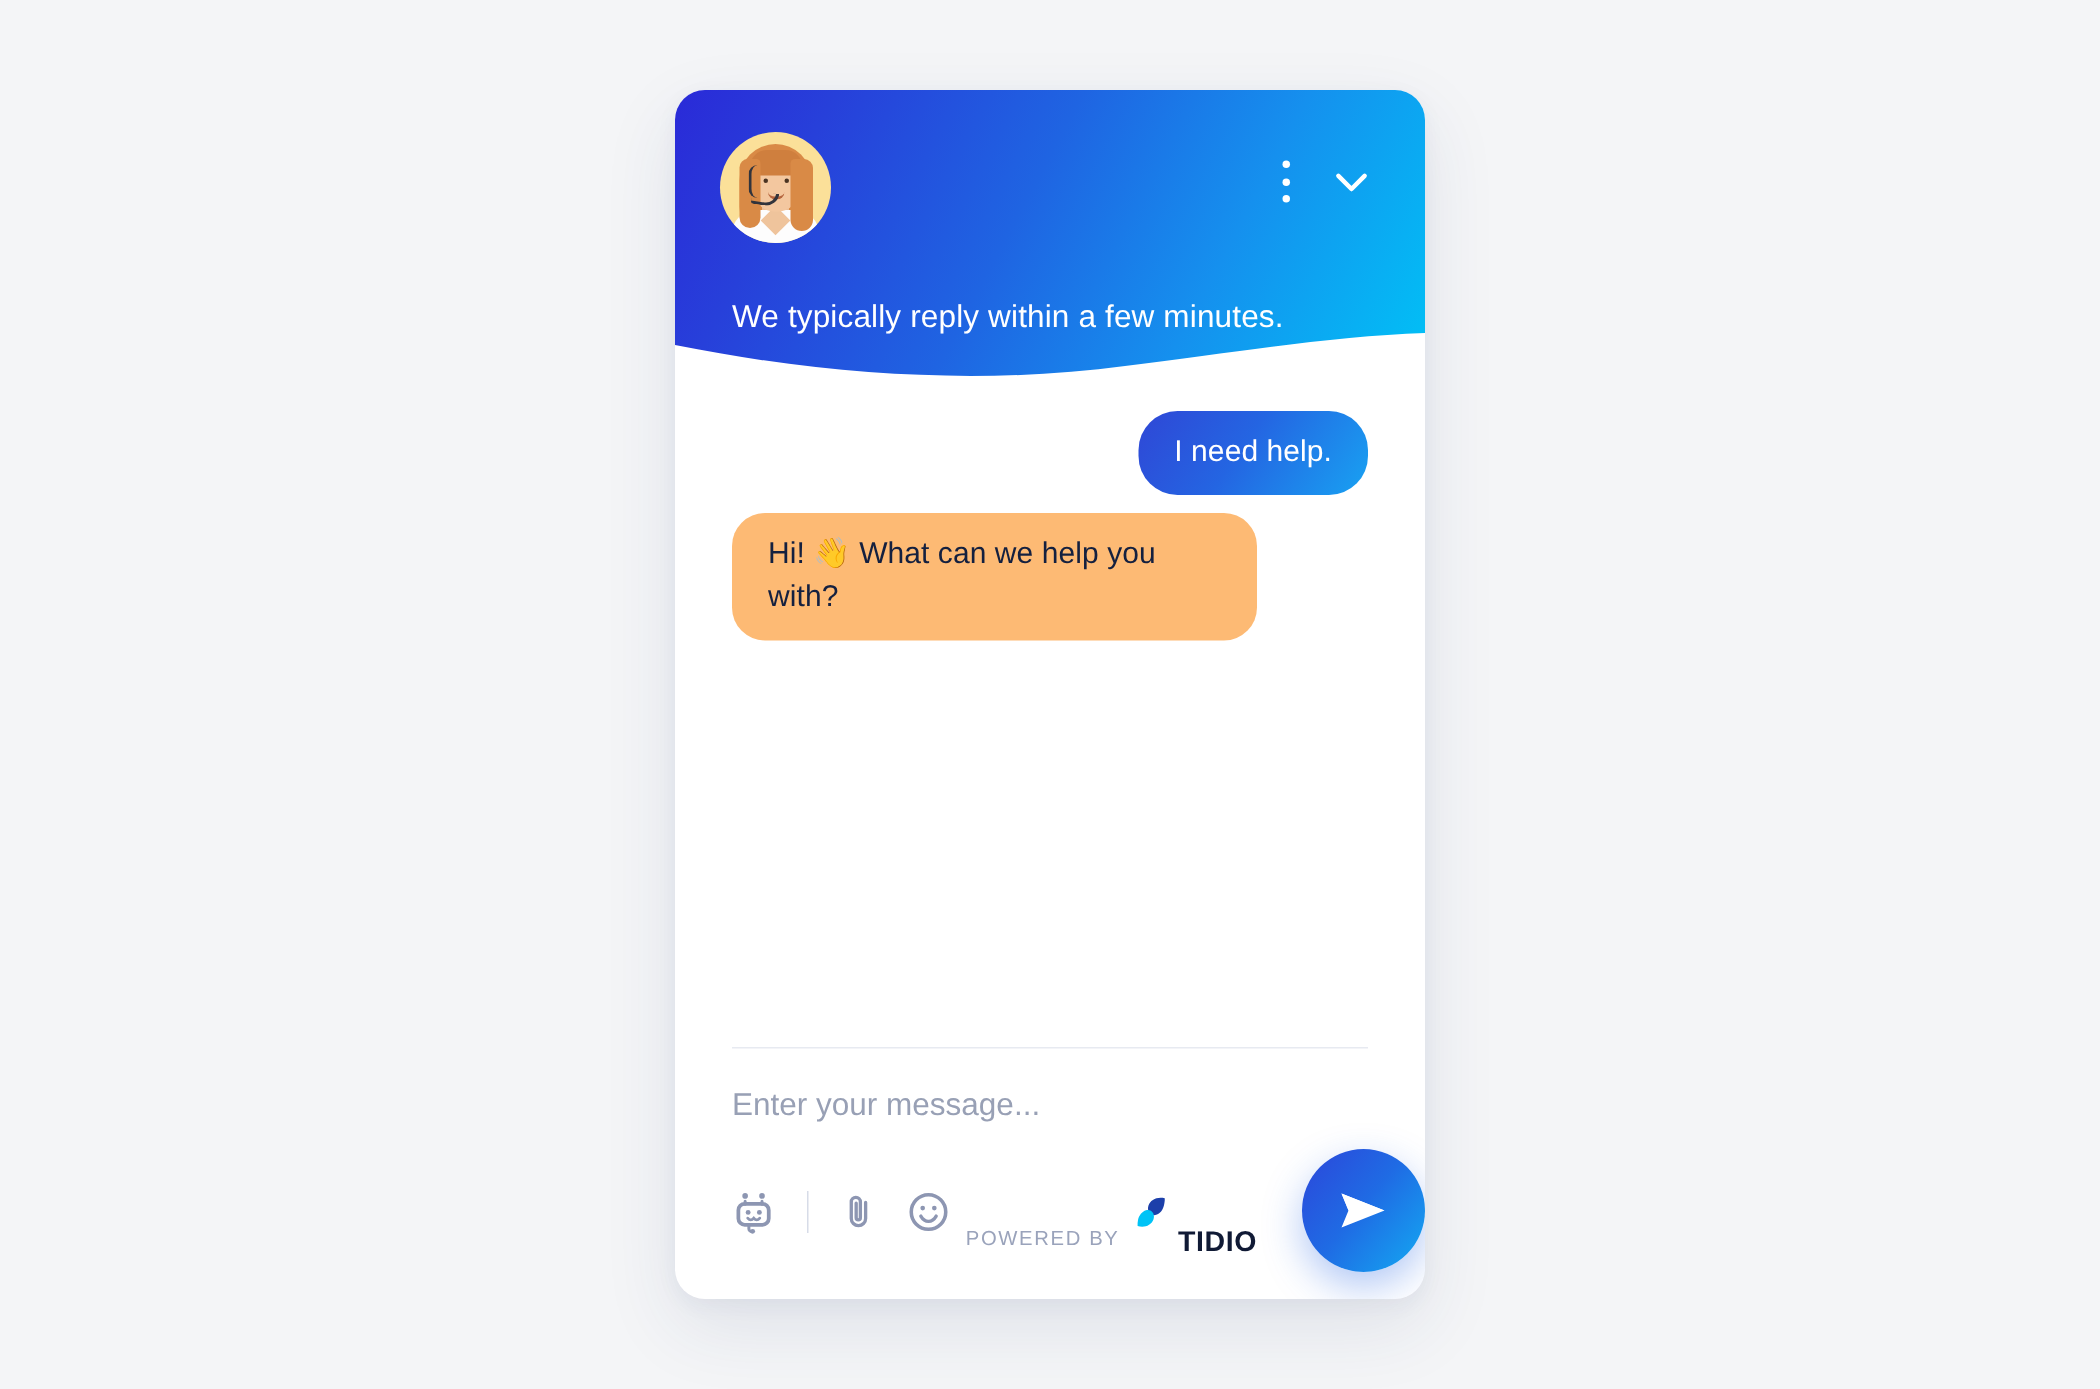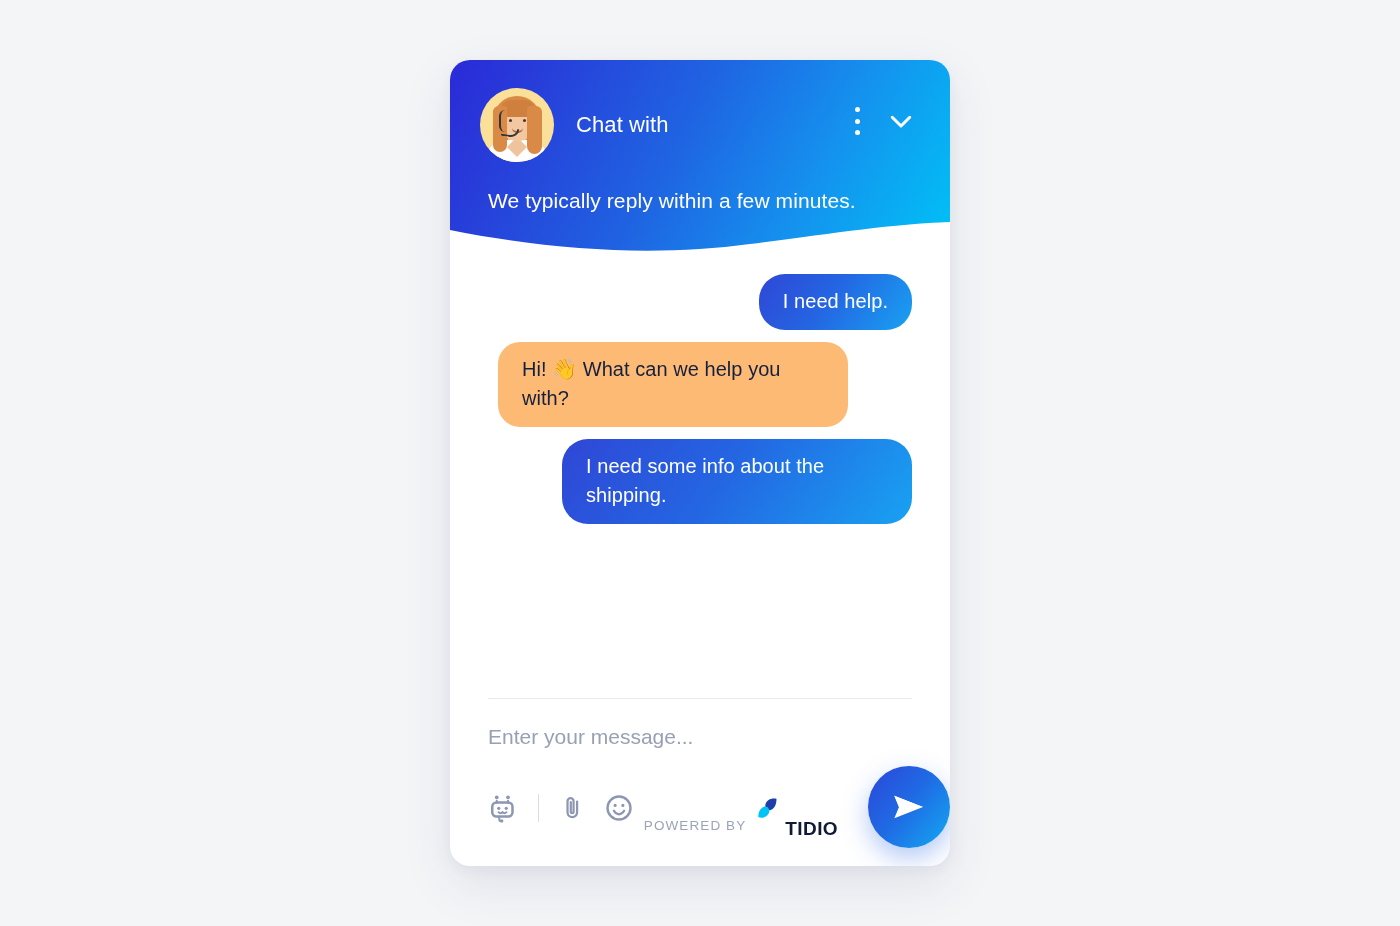--- a/index.html
+++ b/index.html
@@ -209,32 +209,32 @@
   .dots-icon i {
     width: 5px; height: 5px;
     background: #ffffff;
     border-radius: 50%;
     display: block;
   }
 
   .reply-time {
     position: absolute;
     left: 38px;
-    top: 129px;
+    top: 140px;
     color: #ffffff;
     font-size: 21px;
     font-weight: 400;
     letter-spacing: 0.1px;
     z-index: 2;
   }
 
   
   .messages {
     flex: 1 1 auto;
-    padding: 14px 38px 0 48px;
+    padding: 14px 38px 0 38px;
     display: flex;
     flex-direction: column;
     overflow: hidden;
   }
 
   .msg-row { display: flex; margin-bottom: 12px; }
   .msg-row.from-user  { justify-content: flex-end; }
   .msg-row.from-agent { justify-content: flex-start; }
 
   .bubble {
@@ -361,21 +361,20 @@
         <div class="av-hair-l"></div>
         <div class="av-hair-r"></div>
         <div class="av-eye-l"></div>
         <div class="av-eye-r"></div>
         <div class="av-smile"></div>
         <div class="av-headset-band"></div>
         <div class="av-headset-mic"></div>
       </div>
 
       <div class="header-titles">
-        <div class="chat-with">Chat with</div>
       </div>
 
       <div class="header-actions">
         <button class="icon-btn">
           <span class="dots-icon">
             <i></i>
               <i></i>
               <i></i>
           </span>
         </button>
@@ -394,23 +393,20 @@
     </svg>
   </div>
 
   <div class="messages" id="message-list">
       <div class="msg-row from-user">
         <div class="bubble user">I need help.</div>
       </div>
       <div class="msg-row from-agent">
         <div class="bubble agent">Hi! 👋 What can we help you with?</div>
       </div>
-      <div class="msg-row from-user">
-        <div class="bubble user">I need some info about the shipping.</div>
-      </div>
     </div>
 
   <div class="composer">
     <div class="composer-divider"></div>
 
     <input class="composer-input" type="text" placeholder="Enter your message..." style="">
 
     <div class="composer-bar">
       <div class="tool-icons">
 

